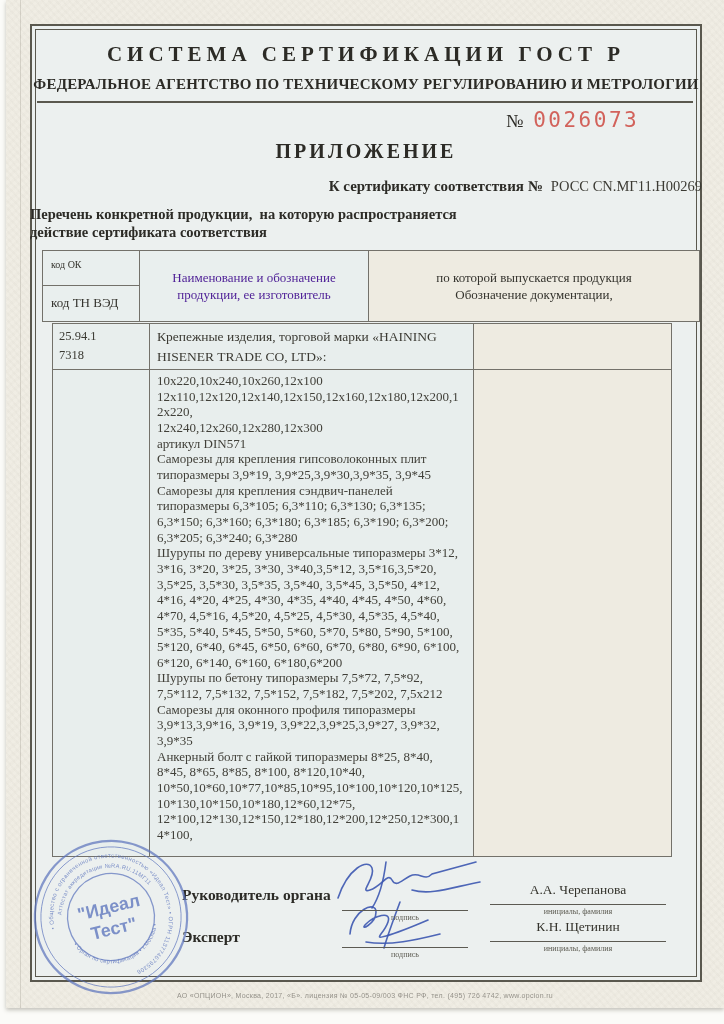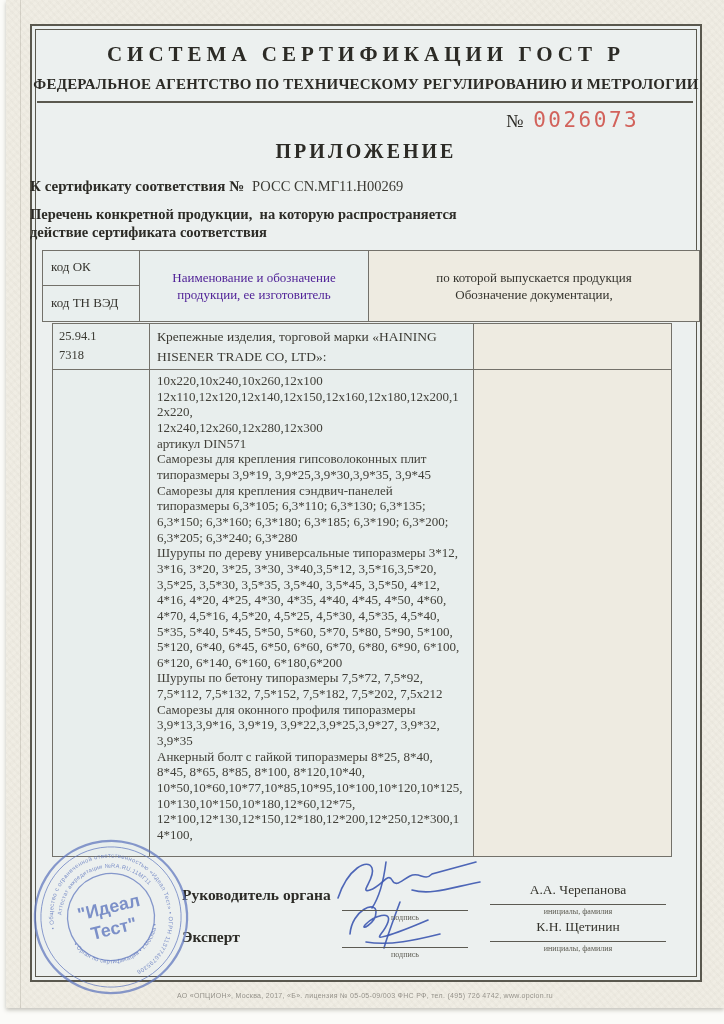--- a/index.html
+++ b/index.html
@@ -27,31 +27,31 @@
     font-size:21px;font-weight:bold;letter-spacing:5px;color:#2c2b26;}
   .agency{position:absolute;left:24px;top:76px;width:672px;text-align:center;
     font-size:15px;font-weight:bold;letter-spacing:.2px;color:#2c2b26;}
   .head-rule{position:absolute;left:31px;top:101px;width:656px;border-top:2px solid #5a584e;}
   .number-row{position:absolute;left:500px;top:108px;white-space:nowrap;}
   .num-label{font-size:18px;color:#2c2b26;}
   .num-value{font-family:"DejaVu Sans Mono", monospace;font-size:21px;letter-spacing:2.5px;
     color:#d2625b;margin-left:10px;}
   .doc-title{position:absolute;left:24px;top:140px;width:672px;text-align:center;
     font-size:20px;font-weight:bold;letter-spacing:3px;color:#2c2b26;}
-  .cert-line{position:absolute;left:24px;top:178px;width:672px;text-align:left;font-size:15px;}
+  .cert-line{position:absolute;left:24px;top:178px;width:672px;text-align:right;font-size:15px;}
   .cert-label{font-weight:bold;color:#2c2b26;}
   .cert-value{font-size:14.5px;color:#3c3b34;margin-left:8px;}
   .subtitle{position:absolute;left:24px;top:205px;width:672px;text-align:left;
     font-size:14.5px;font-weight:bold;line-height:18px;color:#2c2b26;white-space:pre-wrap;}
   
   .htable{position:absolute;left:36px;top:250px;width:656px;height:70px;
     border:1px solid #73716a;background:#e9efee;}
   .htable .c1{position:absolute;left:0;top:0;width:96px;height:100%;border-right:1px solid #73716a;}
   .htable .c1-top{position:absolute;left:0;top:0;width:100%;height:34px;border-bottom:1px solid #73716a;}
-  .htable .c1 .lbl{position:absolute;left:8px;font-size:13px;color:#34332d;}
+  .htable .c1 .lbl{position:absolute;left:8px;font-size:10px;color:#34332d;}
   .htable .c1-top .lbl{top:8px;}
   .htable .c1-bot{position:absolute;left:8px;top:44px;font-size:13px;color:#34332d;}
   .htable .c2{position:absolute;left:97px;top:0;width:228px;height:100%;border-right:1px solid #73716a;
     display:flex;flex-direction:column;justify-content:center;text-align:center;font-size:13px;line-height:17px;color:#4c1d95;}
   .htable .c3{position:absolute;left:326px;top:0;right:0;height:100%;background:#eeebe1;
     display:flex;flex-direction:column;justify-content:center;text-align:center;font-size:13px;line-height:17px;color:#34332d;}
   
   .btable{position:absolute;left:46px;top:323px;width:618px;height:532px;border:1px solid #73716a;background:#e8eeed;}
   .btable .bg1{position:absolute;left:0;top:0;width:96px;height:100%;border-right:1px solid #73716a;}
   .btable .bg2{position:absolute;left:97px;top:0;width:323px;height:100%;border-right:1px solid #73716a;}

